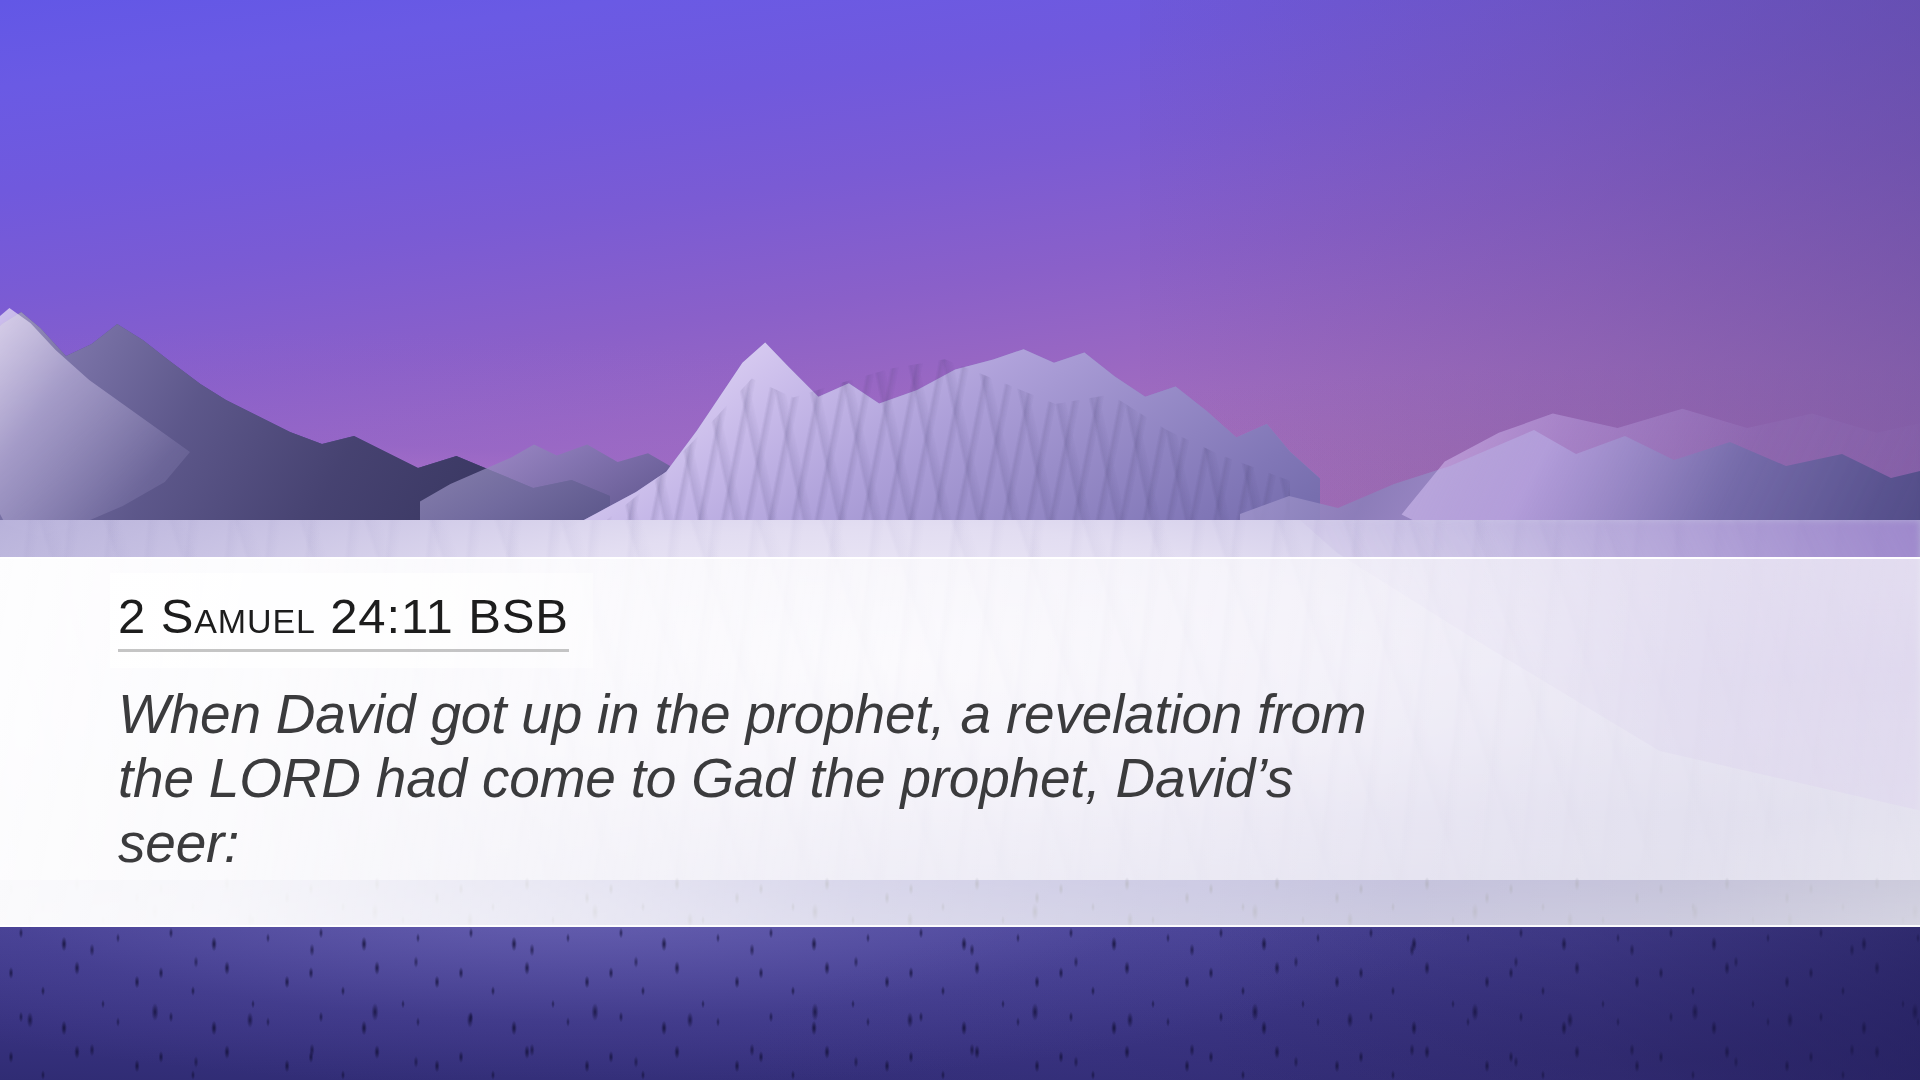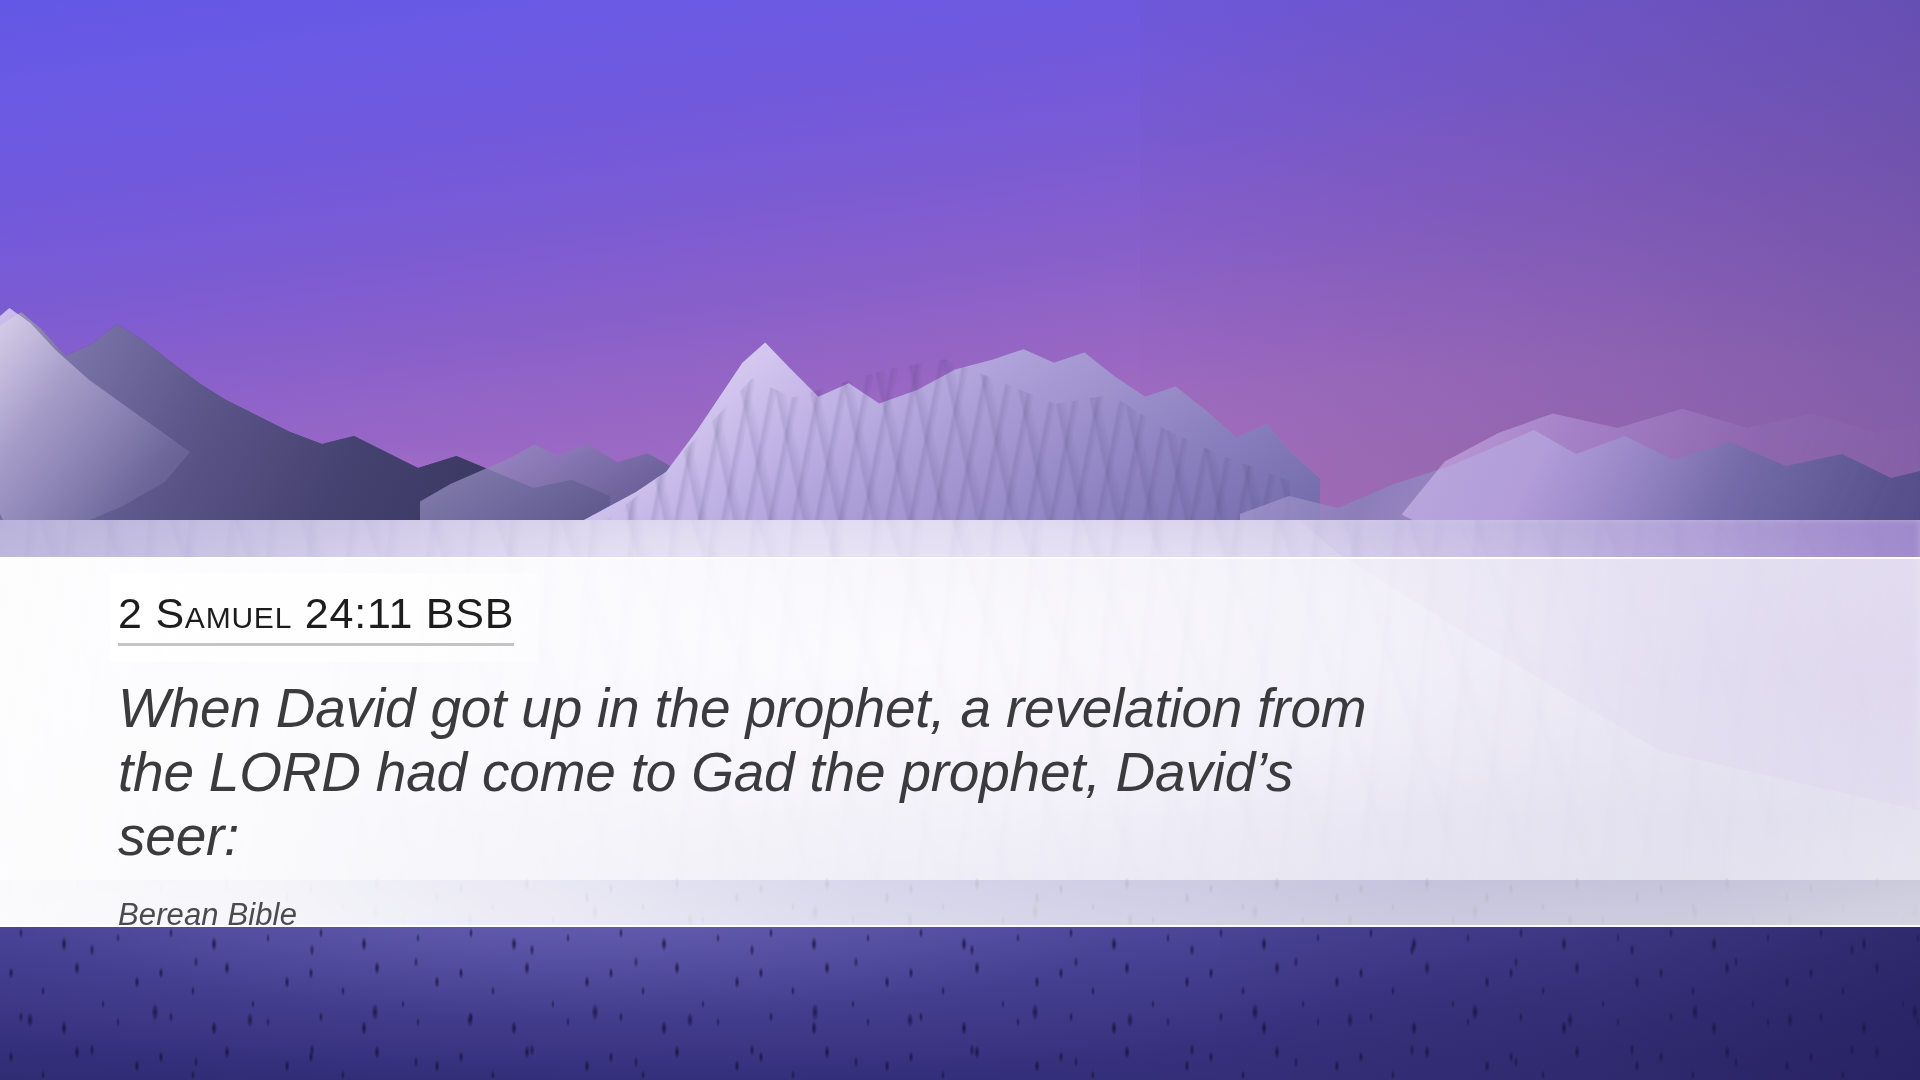--- a/index.html
+++ b/index.html
@@ -297,21 +297,21 @@
     position:absolute; left:-8px; top:-18px;
     width:calc(100% + 32px); height:calc(100% + 34px);
     background:linear-gradient(100deg, rgba(255,255,255,0.90) 0%, rgba(255,255,255,0.72) 70%, rgba(255,255,255,0.40) 100%);
     z-index:0;
   }
   .ref-text {
     position:relative; z-index:1;
     display:block;
     font-family:"Liberation Sans", sans-serif;
     font-weight:300;
-    font-size:43px;
+    font-size:49px;
     letter-spacing:0.018em;
     color:#1d1d1d;
     font-variant:small-caps;
     white-space:nowrap;
     line-height:1.06;
   }
   .ref-rule {
     position:relative; z-index:1;
     margin-top:6px;
     height:3px;
@@ -381,18 +381,17 @@
         <span class="ref-text">2 Samuel 24:11 BSB</span>
         <div class="ref-rule"></div>
       </div>
 
       <div class="verse">
         <span>When David got up in the prophet, a revelation from</span>
         <br>
         <span>the LORD had come to Gad the prophet, David’s seer:</span>
       </div>
 
-      <div class="attrib">Berean Bible</div>
 
     </div>
   </div>
 
 </div>
 
 </body></html>

